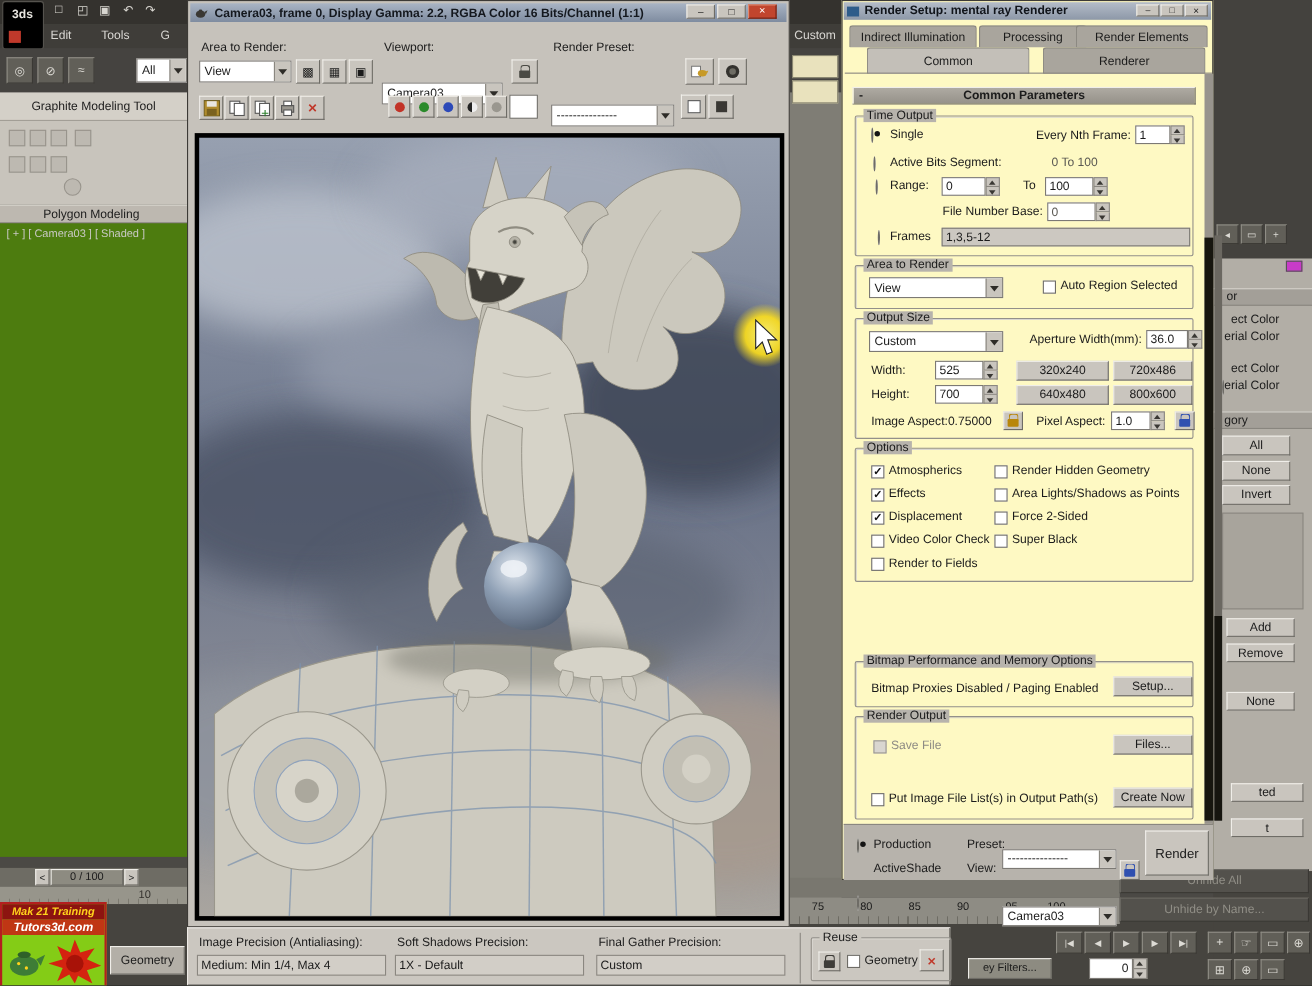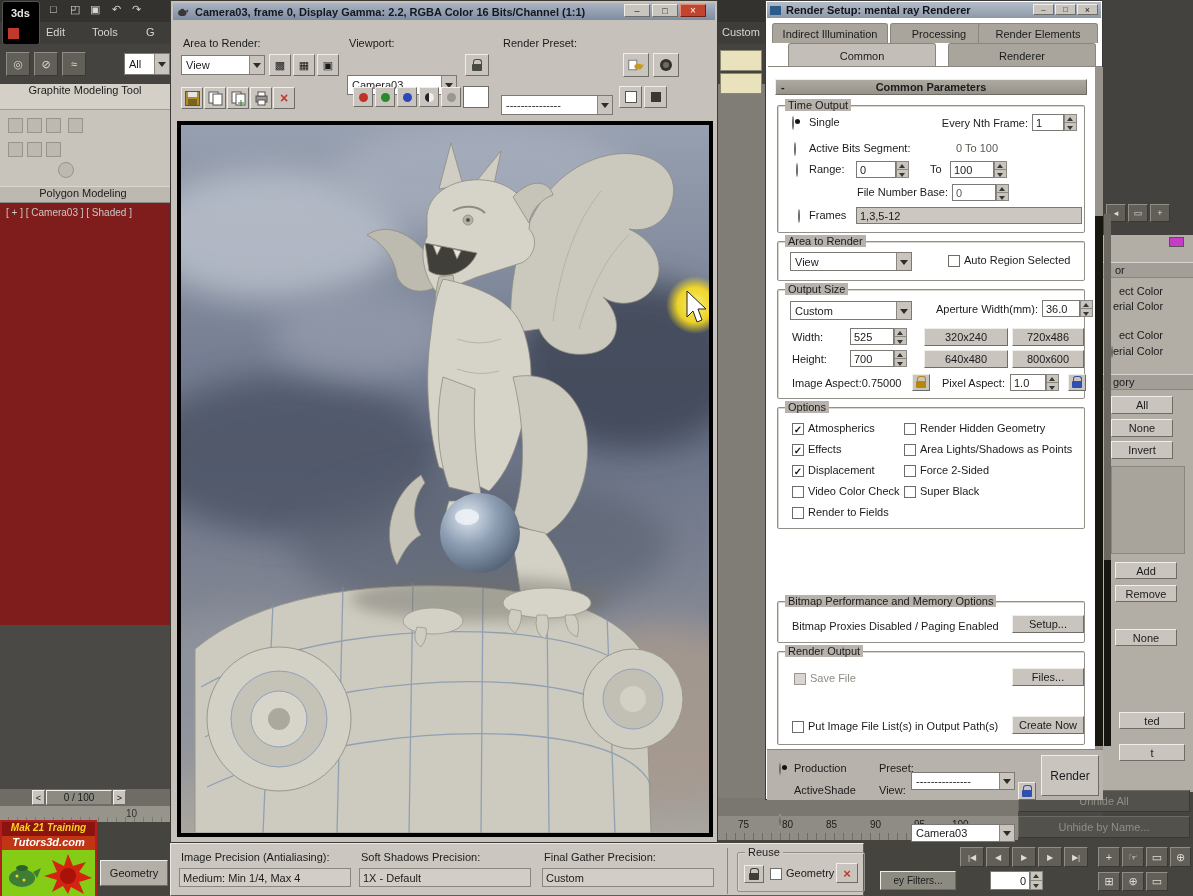--- a/index.html
+++ b/index.html
@@ -1,20 +1,20 @@
 <!DOCTYPE html>
 <html><head>
 <meta charset="utf-8">
 <style>
   html,body{margin:0;padding:0;background:#222}
   #root{position:relative;width:1193px;height:896px;background:#4b4945;overflow:hidden;
         font-family:"Liberation Sans",sans-serif;font-size:11px;color:#1b1b1b}
   .abs{position:absolute;box-sizing:border-box}
   .flex{display:flex;align-items:center}
-  .ctr{display:flex;align-items:flex-start;justify-content:center}
+  .ctr{display:flex;align-items:center;justify-content:center}
   .lab{white-space:nowrap}
   .rlab{white-space:nowrap;text-align:right;display:block}
   .btn{background:#c9c5be;border:1px solid;border-color:#f0eee9 #6e6c66 #6e6c66 #f0eee9;
        display:flex;align-items:center;justify-content:center;overflow:hidden;white-space:nowrap}
   .btn.dk{background:#615f58;border-color:#8f8d85 #3a3834 #3a3834 #8f8d85;color:#dddbd5}
   .btn.gry{background:#53514c;border-color:#6b6963 #3a3834 #3a3834 #6b6963;color:#908e86}
   .fld{background:#fff;border:1px solid #7c7974;display:flex;align-items:center;padding:0 3px;
        overflow:hidden;white-space:nowrap}
   .sel{background:#fff;border:1px solid #7c7974;display:flex;align-items:center;padding:0 17px 0 4px;
        position:relative;overflow:hidden;white-space:nowrap}
@@ -97,21 +97,21 @@
     <div class="abs" style="left:8px;top:32px;width:15px;height:15px;background:#bdb9b1;border:1px solid #98948c"></div>
     <div class="abs" style="left:27px;top:32px;width:15px;height:15px;background:#bdb9b1;border:1px solid #98948c"></div>
     <div class="abs" style="left:46px;top:32px;width:15px;height:15px;background:#bdb9b1;border:1px solid #98948c"></div>
     <div class="abs" style="left:58px;top:52px;width:16px;height:16px;background:#bdb9b1;border:1px solid #98948c;border-radius:50%"></div>
   </div>
   <div class="abs ctr" style="left:0;top:186px;width:170px;height:17px;background:#bdb8b0;border-top:1px solid #d9d6cf;border-bottom:1px solid #8a8780">
     <span>Polygon Modeling</span>
     <span style="margin-left:4px;font-size:8px"></span>
   </div>
 
-  <div class="abs" style="left:0;top:203px;width:170px;height:422px;background:#7f1d1d">
+  <div class="abs" style="left:0;top:203px;width:170px;height:576px;background:#4d7c0f">
     <span class="abs" style="left:6px;top:4px;font-size:10px;color:#c9c9c4">[ + ] [ Camera03 ] [ Shaded ]</span>
   </div>
 
   <div class="abs" style="left:0;top:789px;width:170px;height:17px;background:#6e6c64">
     <div class="abs btn ctr" style="left:32px;top:1px;width:13px;height:15px;font-size:9px">
         <span>&lt;</span>
       </div>
     <div class="abs btn ctr" style="left:46px;top:1px;width:66px;height:15px;font-size:10px;background:#8d8b81">
         <span>0 / 100</span>
       </div>
@@ -538,21 +538,21 @@
           <span class="lock"></span>
         </div>
       <span class="abs cb" style="left:32px;top:15px"></span>
       <span class="abs lab" style="left:48px;top:14px">Geometry</span>
       <div class="abs btn ctr" style="left:98px;top:10px;width:22px;height:20px;color:#c0392b;font-weight:bold;font-size:13px">
           <span>×</span>
         </div>
     </div>
   </div>
 
-  <div class="abs" style="left:765px;top:0;width:338px;height:800px;background:#ffffff;border:1px solid #3c3a36">
+  <div class="abs" style="left:765px;top:0;width:338px;height:800px;background:#fef9c3;border:1px solid #3c3a36">
 
     <div class="abs flex" style="left:1px;top:1px;width:334px;height:16px;background:linear-gradient(#b4bcc8,#8d98a8);padding:0 3px">
       <span style="width:11px;height:9px;background:#2e5c8a;display:inline-block"></span>
       <span style="margin-left:5px;font-weight:bold;color:#11151b;white-space:nowrap">Render Setup: mental ray Renderer</span>
       <div class="abs btn ctr" style="left:266px;top:2px;width:21px;height:11px;font-size:8px">
           <span>–</span>
         </div>
       <div class="abs btn ctr" style="left:288px;top:2px;width:21px;height:11px;font-size:8px">
           <span>□</span>
         </div>

